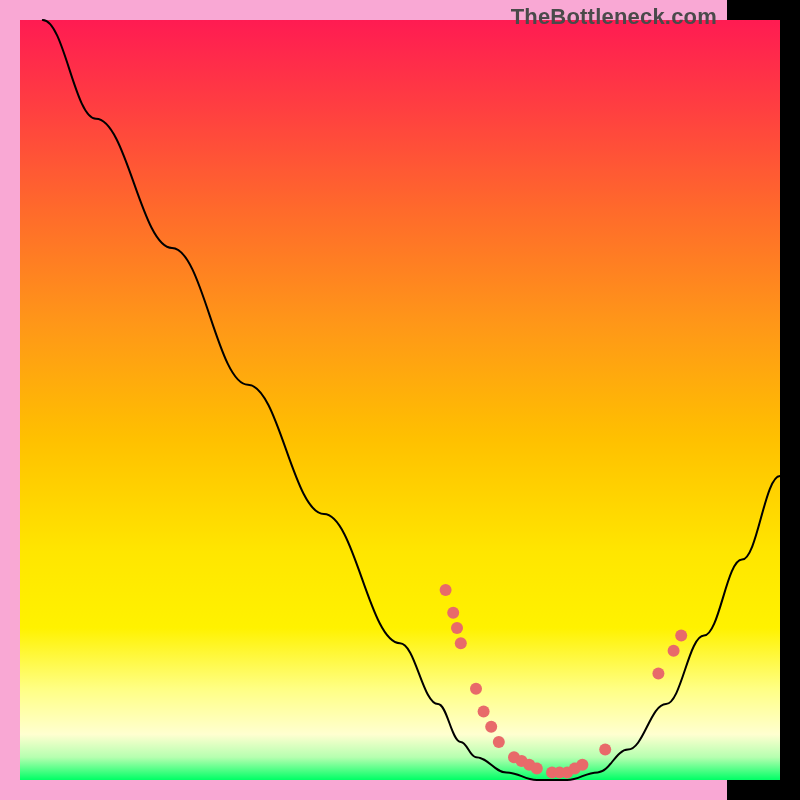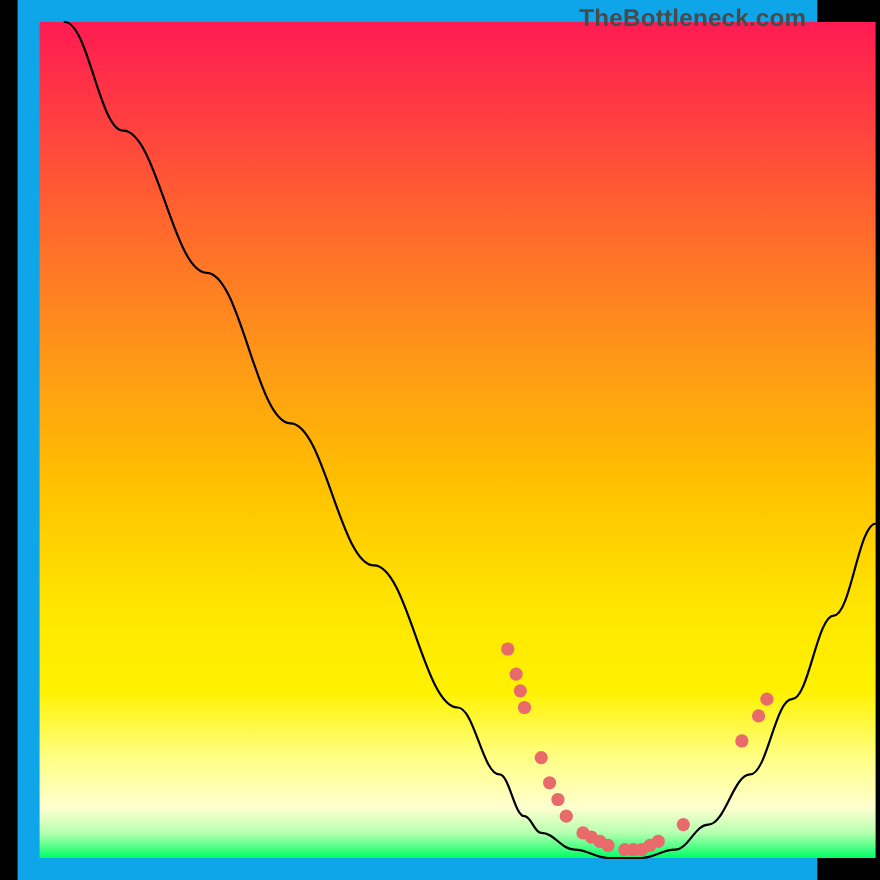--- a/index.html
+++ b/index.html
@@ -10,22 +10,21 @@
     background: #000;
     overflow: hidden;
     font-family: Arial, Helvetica, sans-serif;
   }
   .frame {
     position: absolute;
     top: 0;
     left: 0;
     width: 727px;
     height: 800px;
-    background: #0ea5e9;
-    margin-left: 16px;
+    background: #f9a8d4;
   }
   .plot-area {
     position: absolute;
     left: 20px;
     top: 20px;
     width: 760px;
     height: 760px;
     background: linear-gradient(to bottom,
       #ff1b52 0%,
       #ff4040 12%,

